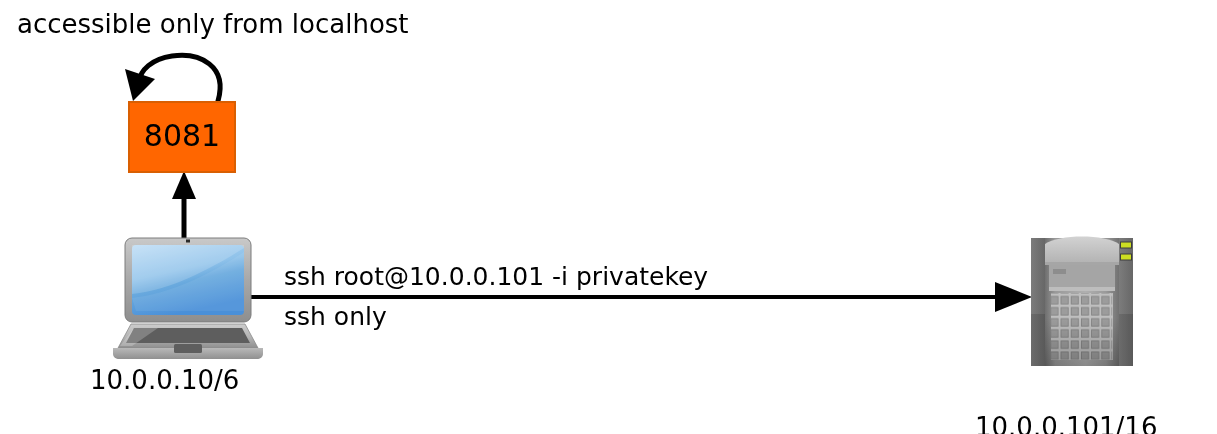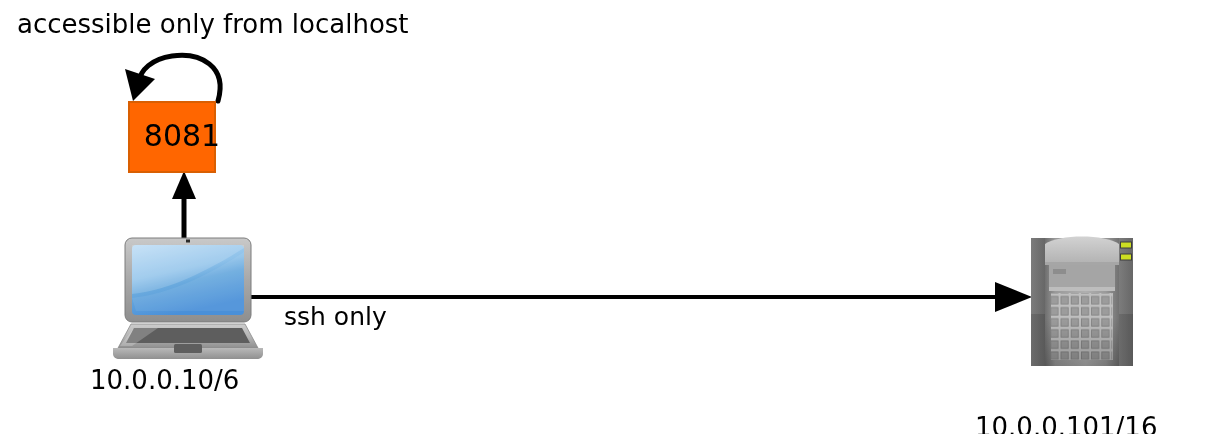--- a/index.html
+++ b/index.html
@@ -57,21 +57,21 @@
     left: 284px;
     top: 303px;
     font-size: 25px;
   }
 
   
   #port-box {
     position: absolute;
     left: 128px;
     top: 101px;
-    width: 88px;
+    width: 108px;
     height: 72px;
     background: #ff6600;
     border: 2px solid #d95f02;
     box-sizing: border-box;
   }
   #port-box .inner {
     position: relative;
     width: 100%;
     height: 100%;
   }
@@ -131,20 +131,21 @@
       <polygon points="1032,297 995,282 995,312" fill="#000000"></polygon>
     </g>
   </svg>
 
   <div id="port-box">
     <div class="inner">
       <div class="txt" id="port-label">8081</div>
     </div>
   </div>
 
+  <div class="txt" id="ssh-cmd-line1">ssh root@10.0.0.101 -i privatekey</div>
   <div class="txt" id="ssh-cmd-line2">ssh only</div>
 
   <svg id="laptop" viewBox="0 0 180 125" xmlns="http://www.w3.org/2000/svg">
     <defs>
       <linearGradient id="screenGrad" x1="0" y1="0" x2="0.35" y2="1">
         <stop offset="0%" stop-color="#bcdcf5"></stop>
         <stop offset="45%" stop-color="#8fc2ea"></stop>
         <stop offset="62%" stop-color="#6aaade"></stop>
         <stop offset="100%" stop-color="#4a90d9"></stop>
       </linearGradient>

